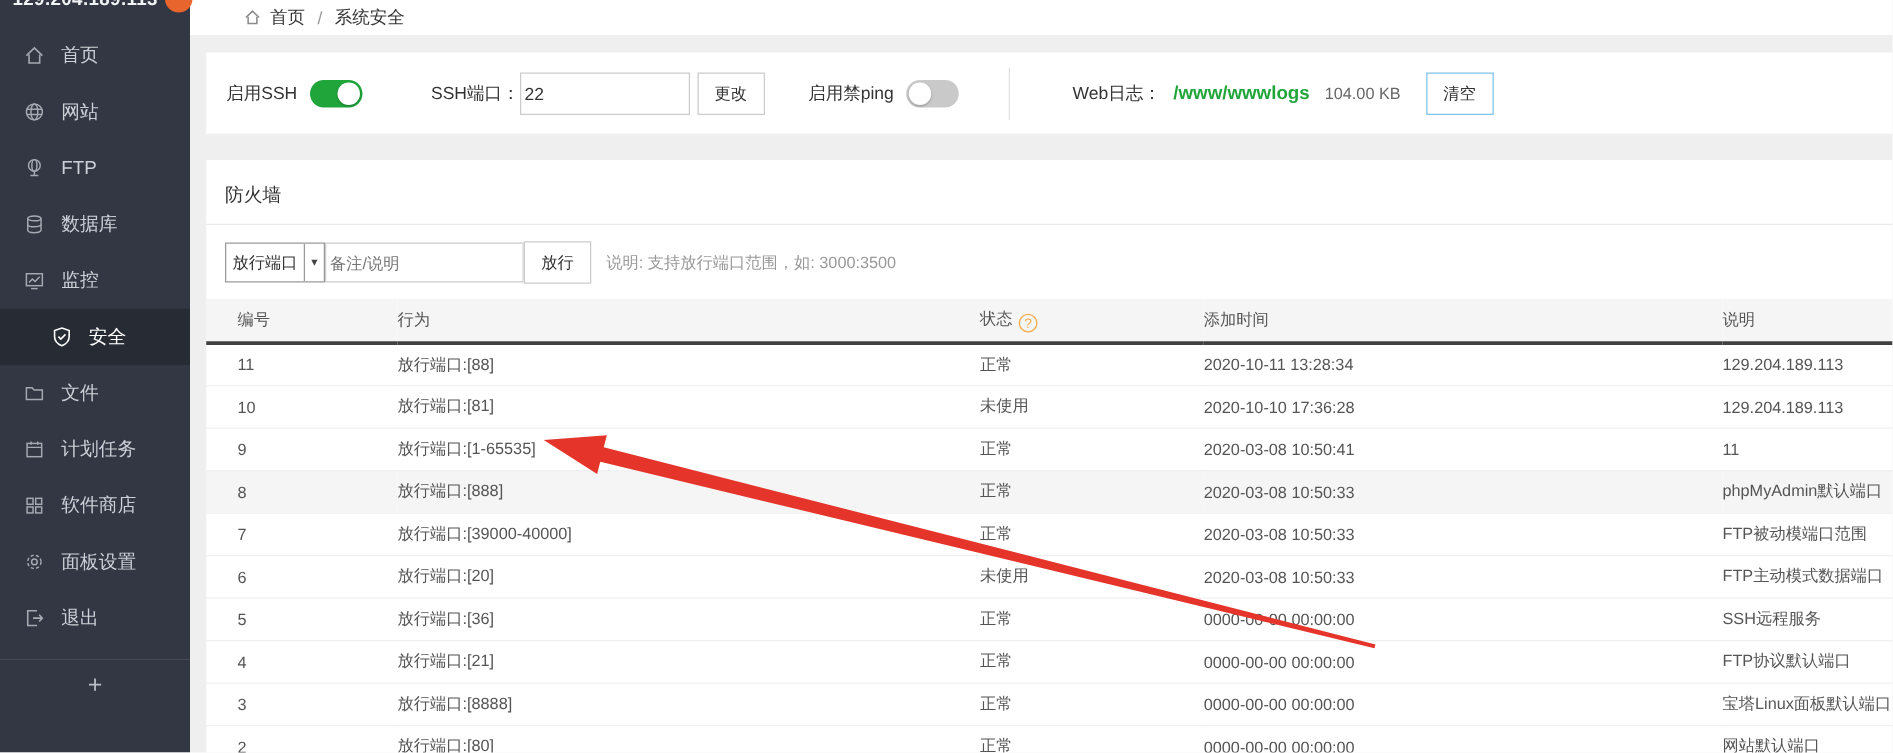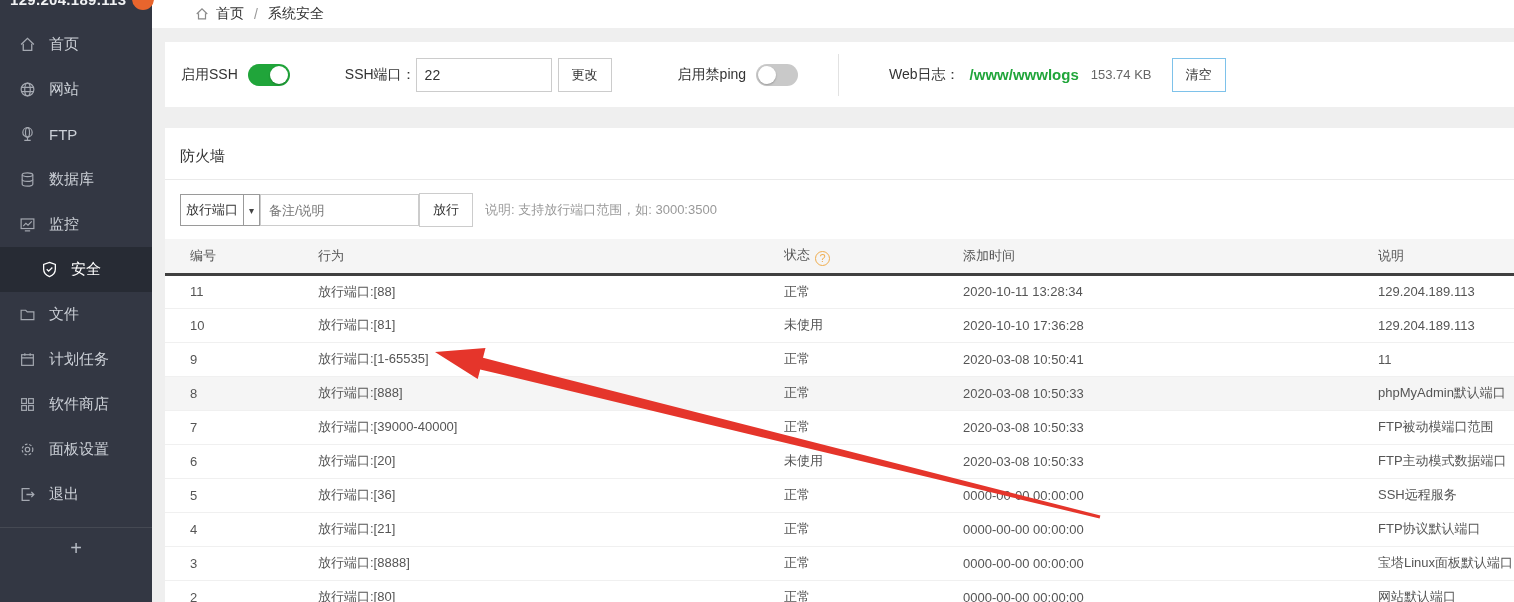--- a/index.html
+++ b/index.html
@@ -53,21 +53,21 @@
   .toggle.on  { background:#20a53a; }
   .toggle.off { background:#c9c9c9; }
   .toggle .knob {
     position:absolute; top:2px; width:18px; height:18px; border-radius:50%;
     background:#fff; box-shadow:0 1px 2px rgba(0,0,0,.25);
   }
   .toggle.on  .knob { right:2px; }
   .toggle.off .knob { left:2px; }
   .txt-input {
     height:34px; border:1px solid #ccc; font-size:14px; color:#333;
-    padding:0 8px; outline:none; font-family:inherit;
+    padding:0 3px; outline:none; font-family:inherit;
   }
   .btn {
     height:34px; background:#fff; border:1px solid #ccc; color:#333;
     font-size:13px; padding:0 13px; cursor:pointer; font-family:inherit;
   }
   .btn.blue-border { border-color:#7ec2ea; }
   .v-divider { width:1px; height:42px; background:#e2e2e2; }
   .weblog-path { color:#20a53a; font-weight:bold; font-size:15px; }
   .weblog-size { color:#666; font-size:13px; }
   
@@ -229,30 +229,30 @@
   <div class="card card1">
     <span style="margin-left:16px;">启用SSH</span>
     <span class="toggle on" style="margin-left:10px;">
         <span class="knob"></span>
       </span>
 
     <span style="margin-left:55px;">SSH端口：</span>
     <input class="txt-input" style="width: 136px;" value="22">
     <button class="btn" style="margin-left:6px;">更改</button>
 
-    <span style="margin-left:66px;">启用禁ping</span>
+    <span style="margin-left:35px;">启用禁ping</span>
     <span class="toggle off" style="margin-left:10px;">
         <span class="knob"></span>
       </span>
 
     <span class="v-divider" style="margin-left:40px;"></span>
 
     <span style="margin-left:50px;">Web日志：</span>
     <span class="weblog-path" style="margin-left:10px;">/www/wwwlogs</span>
-    <span class="weblog-size" style="margin-left:12px;">153.74 KB</span>
+    <span class="weblog-size" style="margin-left:12px;">104.00 KB</span>
     <button class="btn blue-border" style="margin-left:20px;">清空</button>
   </div>
 
   <div class="card card2">
     <div class="fw-title">防火墙</div>
     <div class="fw-divider"></div>
 
     <div class="fw-form">
       <div class="sel">
         <span class="sel-text">放行端口</span>

